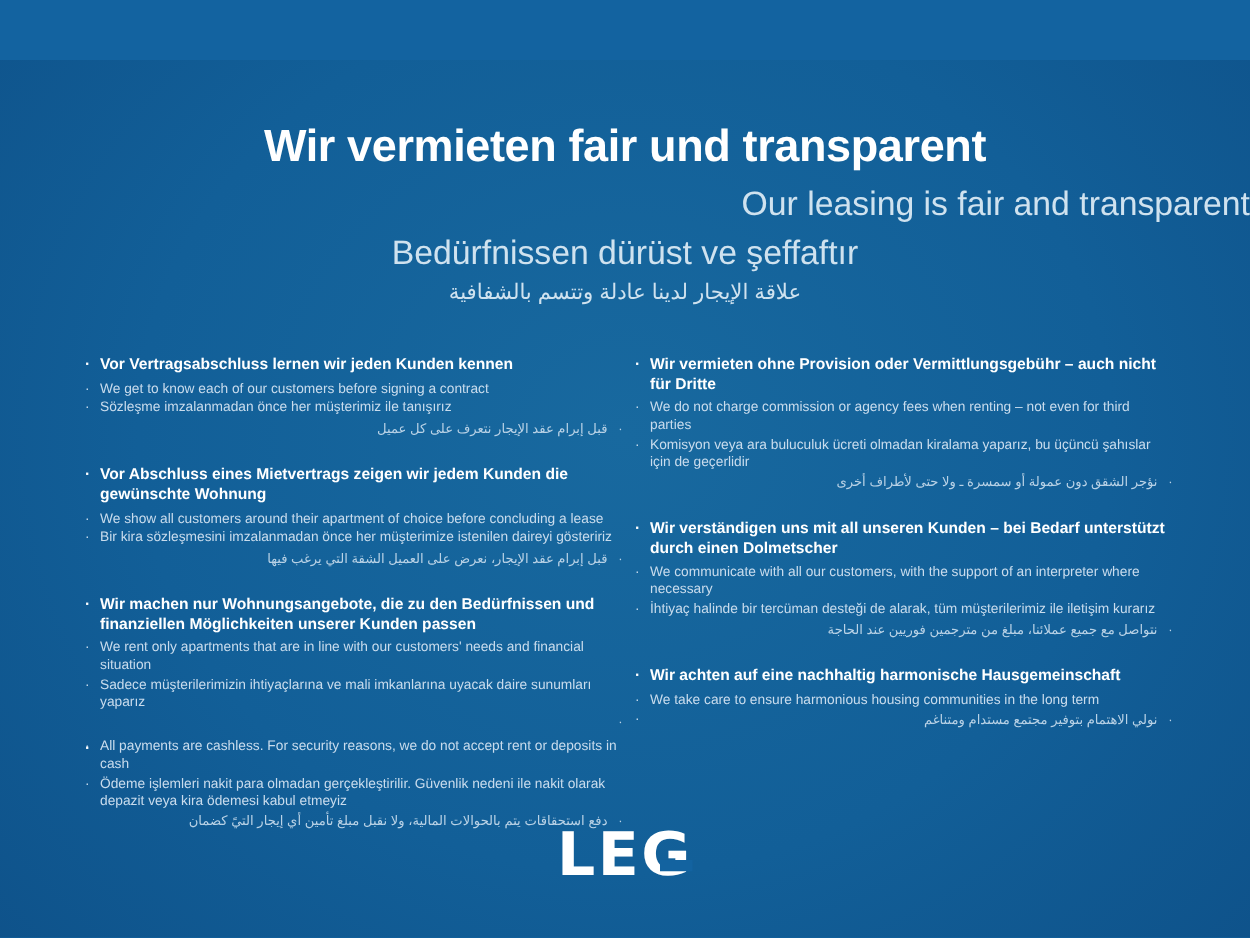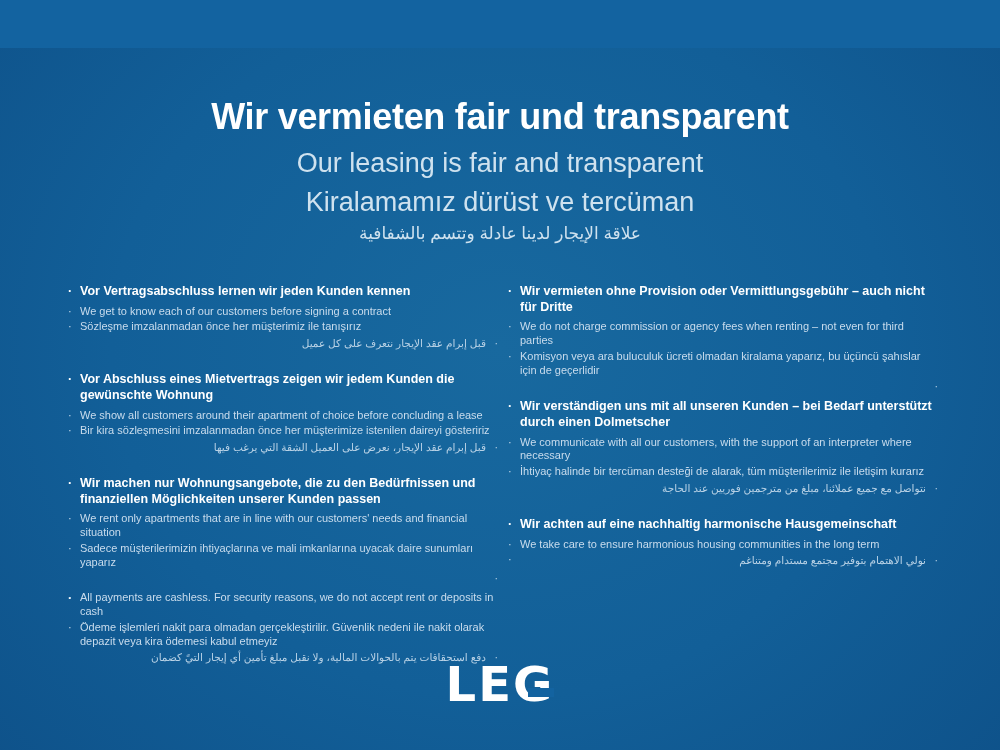--- a/index.html
+++ b/index.html
@@ -33,20 +33,21 @@
     letter-spacing: -0.3px;
     color: #ffffff;
     line-height: 1.15;
   }
   .h-en {
     font-size: 27px;
     font-weight: normal;
     color: #cfe2ef;
     line-height: 1.35;
     margin-top: 8px;
+    text-align: right;
   }
   .h-tr {
     font-size: 27px;
     font-weight: normal;
     color: #cfe2ef;
     line-height: 1.35;
     margin-top: 2px;
   }
   .h-ar {
     font-size: 17px;
@@ -145,21 +146,21 @@
   }
 </style>
 </head>
 <body>
 
 <div class="poster">
 
   <div class="headings">
     <div class="h-de">Wir vermieten fair und transparent</div>
     <div class="h-en">Our leasing is fair and transparent</div>
-    <div class="h-tr">Kiralamamız dürüst ve tercüman</div>
+    <div class="h-tr">Bedürfnissen dürüst ve şeffaftır</div>
     <div class="h-ar">علاقة الإيجار لدينا عادلة وتتسم بالشفافية</div>
   </div>
 
   <div class="columns">
 
     <div class="col col-left">
 
       <div class="item">
         <div class="line l-de">
           <span class="bullet">·</span>
@@ -246,20 +247,21 @@
         <div class="line l-en">
           <span class="bullet">·</span>
           <span>We do not charge commission or agency fees when renting – not even for third parties</span>
         </div>
         <div class="line l-tr">
           <span class="bullet">·</span>
           <span>Komisyon veya ara buluculuk ücreti olmadan kiralama yaparız, bu üçüncü şahıslar için de geçerlidir</span>
         </div>
         <div class="line l-ar">
           <span class="bullet">·</span>
+          <span>نؤجر الشقق دون عمولة أو سمسرة ـ ولا حتى لأطراف أخرى</span>
         </div>
       </div>
 
       <div class="item">
         <div class="line l-de">
           <span class="bullet">·</span>
           <span>Wir verständigen uns mit all unseren Kunden – bei Bedarf unterstützt durch einen Dolmetscher</span>
         </div>
         <div class="line l-en">
           <span class="bullet">·</span>

